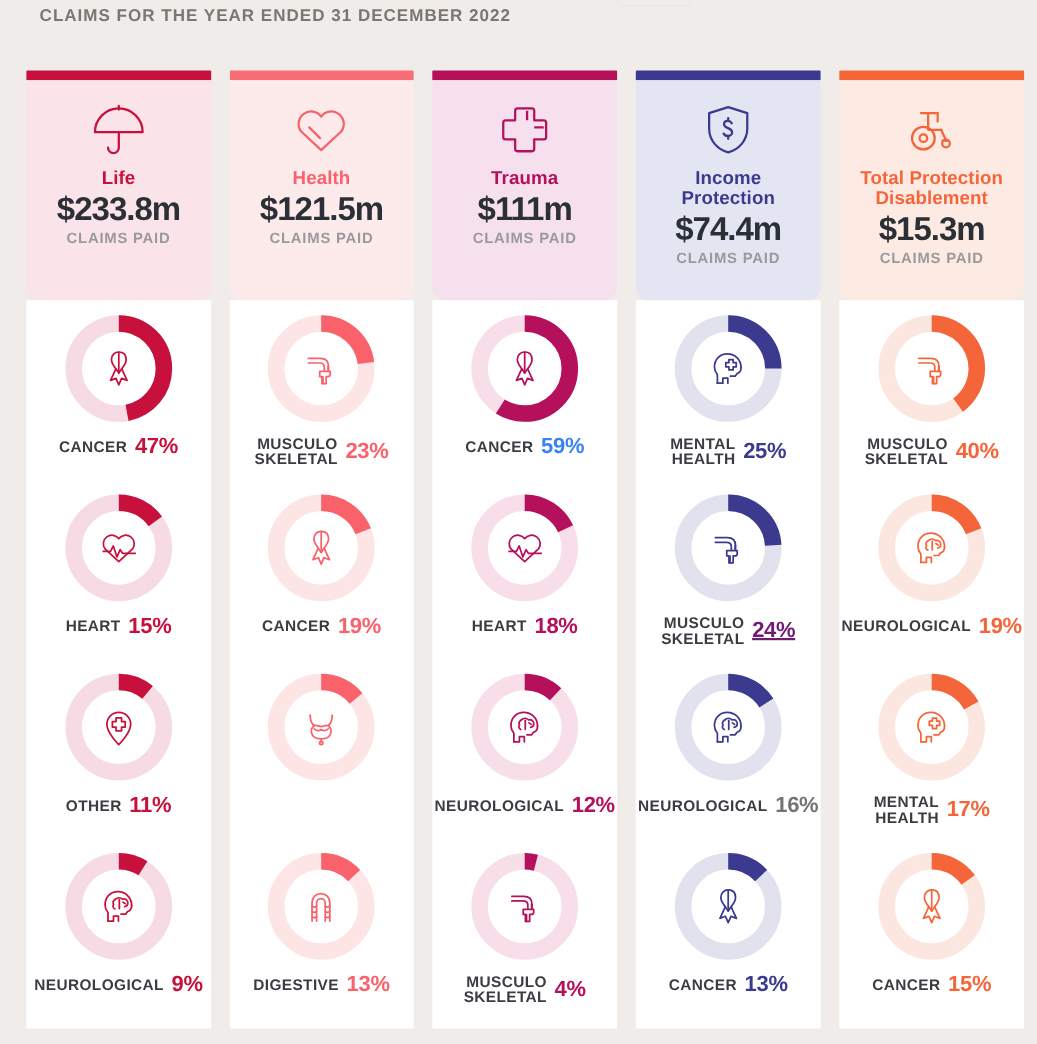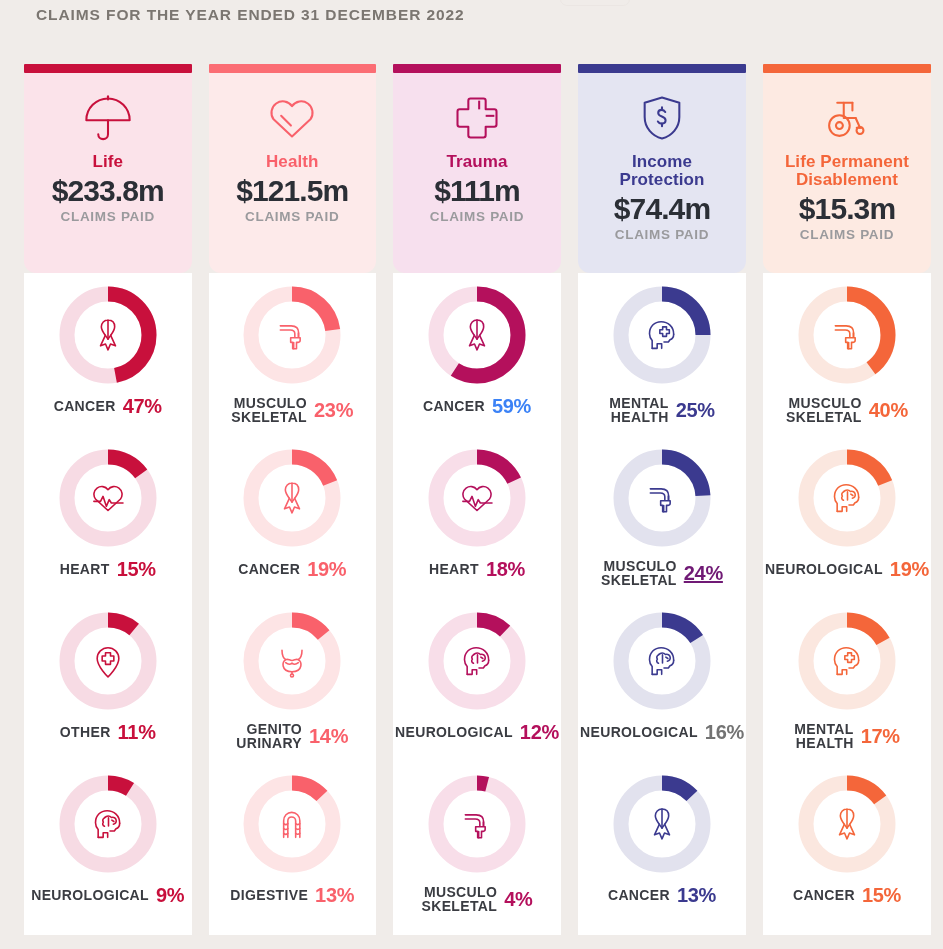--- a/index.html
+++ b/index.html
@@ -309,25 +309,20 @@
             <div class="inner-icon" style="color: rgb(249, 97, 107);">
               <svg width="40" height="40" viewBox="0 0 48 48" fill="none" stroke="currentColor" stroke-width="1.9" stroke-linecap="round" stroke-linejoin="round">
       <path d="M12 11c0 6 1.6 9.6 4.6 11.4"></path>
                 <path d="M36 11c0 6-1.6 9.6-4.6 11.4"></path>
       <path d="M16.6 22.4c-2.6 1.6-3.8 4.6-3.2 7.6.8 4 4.6 6.8 10.6 6.8s9.8-2.8 10.6-6.8c.6-3-.6-6-3.2-7.6-2.4-1.4-4.6 1-7.4 1s-5-2.4-7.4-1Z"></path>
       <path d="M16.4 26c3 2.6 5.2 2.6 7.6.6 2.4 2 4.6 2 7.6-.6"></path>
       <path d="M24 36.8v3"></path>
                 <circle cx="24" cy="41.4" r="1.8"></circle>
               </svg>
             </div>
-          </div>
-          <div class="stat-label lab-wrap-2">
-            <span class="lab-text">GENITO
-URINARY</span>
-            <span class="lab-pct" style="color: rgb(249, 97, 107);">14%</span>
           </div>
         </div>
         <div class="stat">
           <div class="donut">
             <svg width="104" height="104" viewBox="0 0 104 104">
     <circle cx="52" cy="52" r="41" fill="none" stroke="#fde4e5" stroke-width="15"></circle>
     <circle cx="52" cy="52" r="41" fill="none" stroke="#f9616b" stroke-width="15" stroke-dasharray="33.49 224.12" transform="rotate(-90 52 52)"></circle>
   </svg>
             <div class="inner-icon" style="color: rgb(249, 97, 107);">
               <svg width="40" height="40" viewBox="0 0 48 48" fill="none" stroke="currentColor" stroke-width="1.9" stroke-linecap="round" stroke-linejoin="round">
@@ -559,21 +554,21 @@
       <circle cx="17" cy="31" r="9.5"></circle>
             <circle cx="17" cy="31" r="3.2"></circle>
       <path d="M15 10h14"></path>
             <path d="M21 10v14h11"></path>
             <path d="M32 24l4 9"></path>
             <path d="M33 33h5"></path>
       <circle cx="36" cy="35.5" r="3.2"></circle>
             <path d="M29 10v7"></path>
           </svg>
         </div>
-        <div class="col-name" style="color: rgb(244, 102, 58); white-space: pre-line;">Life Permanent
+        <div class="col-name" style="color: rgb(244, 102, 58); white-space: pre-line;">Total Protection
 Disablement</div>
         <div class="col-amount">$15.3m</div>
         <div class="col-claims">CLAIMS PAID</div>
       </div>
       <div class="col-body">
         <div class="stat">
           <div class="donut">
             <svg width="104" height="104" viewBox="0 0 104 104">
     <circle cx="52" cy="52" r="41" fill="none" stroke="#fbe7df" stroke-width="15"></circle>
     <circle cx="52" cy="52" r="41" fill="none" stroke="#f4663a" stroke-width="15" stroke-dasharray="103.04 154.57" transform="rotate(-90 52 52)"></circle>

